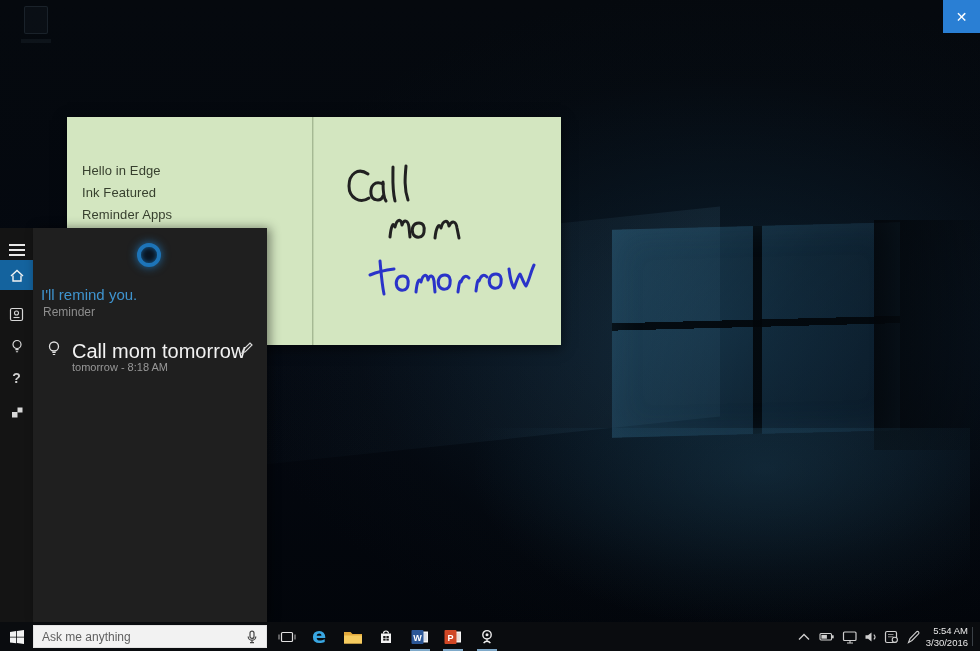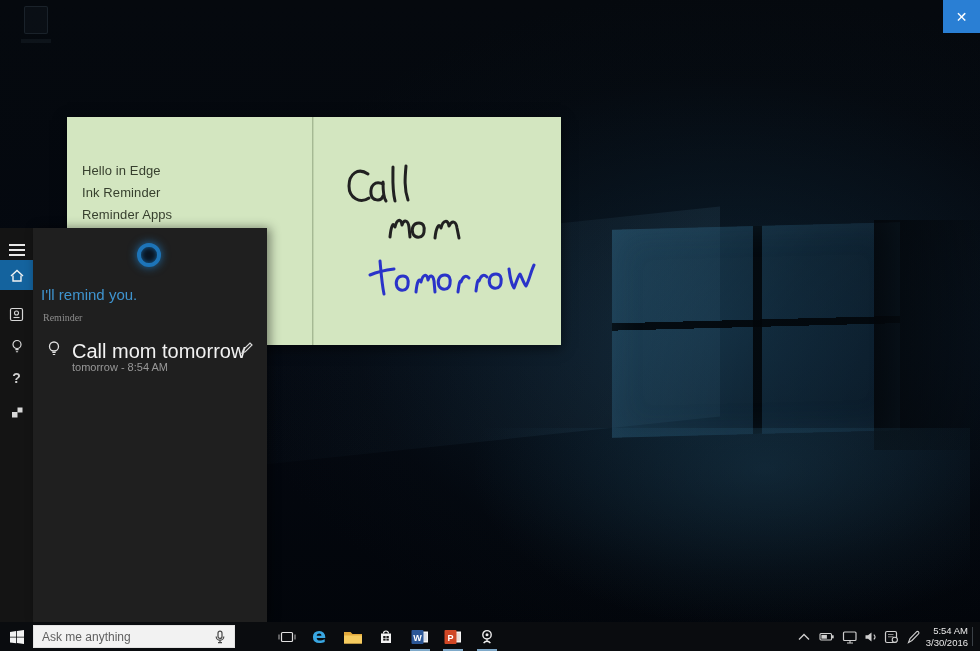--- a/index.html
+++ b/index.html
@@ -56,32 +56,32 @@
   .r-help{top:136px;color:#cfcfcf;font-size:14px;font-weight:bold;}
   .r-fb{top:170px;}
 
   
   .panel{position:absolute;left:33px;top:228px;width:234px;height:394px;background:#1f1f1f;
     box-shadow:3px 0 10px rgba(0,0,0,.45);}
   .clogo{position:absolute;left:104px;top:15px;width:24px;height:24px;border-radius:50%;
     border:4px solid #1d74b8;background:#0a1522;
     box-shadow:0 0 10px rgba(32,125,195,.85), inset 0 0 5px rgba(32,125,195,.7);}
   .heading{position:absolute;left:8px;top:58px;font-size:15px;color:#3f94cf;}
-  .sectionlbl{position:absolute;left:10px;top:84px;font-size:10px;color:#8d8d8d;font-family:Liberation Serif, serif;}
+  .sectionlbl{position:absolute;left:10px;top:77px;font-size:12px;color:#8d8d8d;}
   .rem-row{position:absolute;left:0;top:104px;width:234px;height:48px;}
   .rem-bulb{position:absolute;left:13px;top:8px;}
   .rem-title{position:absolute;left:39px;top:8px;font-size:20px;color:#f2f2f2;white-space:nowrap;}
   .rem-time{position:absolute;left:39px;top:29px;font-size:11px;color:#989898;}
   .rem-edit{position:absolute;right:12px;top:8px;}
 
   
   .taskbar{position:absolute;left:0;top:622px;width:980px;height:29px;background:#0a0c0f;}
   .tb-btn{position:absolute;top:0;height:29px;display:flex;align-items:center;justify-content:center;}
   .start{left:0;width:33px;}
-  .searchbox{position:absolute;left:33px;top:3px;width:202px;height:23px;background:#f2f2f2;
+  .searchbox{position:absolute;left:33px;top:3px;width:234px;height:23px;background:#f2f2f2;
     display:flex;align-items:center;border:1px solid #e3e3e3;}
   .searchbox input{flex:1;border:0;outline:0;background:transparent;font-size:12px;color:#5a5a5a;
     padding:0 0 0 8px;font-family:"Liberation Sans",sans-serif;}
   .searchbox input::placeholder{color:#5f5f5f;opacity:1;}
   .mic{margin-right:7px;display:flex;}
   .taskview{left:272px;width:30px;}
   .app{width:34px;}
   .a-edge{left:302px;} .a-folder{left:336px;} .a-store{left:369px;}
   .a-word{left:403px;} .a-ppt{left:436px;} .a-cam{left:470px;}
   .edge-e{color:#39a7e2;font-size:21px;font-weight:bold;font-family:"DejaVu Sans",sans-serif;line-height:1;}
@@ -106,21 +106,21 @@
   <div class="floorglow"></div>
 
   <div class="deskicon">
     <div class="box"></div>
     <div class="lbl"></div>
   </div>
 
   <div class="notes">
     <div class="note-list">
       <div>Hello in Edge</div>
-      <div>Ink Reminder</div>
+      <div>Ink Featured</div>
       <div>Reminder Apps</div>
     </div>
     <div class="notes-divider"></div>
     <svg class="ink" width="248" height="228" viewBox="0 0 248 228">
       <g fill="none" stroke="#212121" stroke-width="3" stroke-linecap="round" stroke-linejoin="round" aria-label="Call">
         <path d="M55,57 C45,50 36,57 36,69 C36,81 47,87 56,81"></path>
         <path d="M70,67 C62,63 57,69 58,77 C59,84 68,85 70,79"></path>
         <path d="M70,65 C70,72 70,80 73,84"></path>
         <path d="M80,50 C80,60 79,72 82,84"></path>
         <path d="M93,49 C92,60 91,72 95,83"></path>
@@ -185,21 +185,21 @@
   <div class="panel">
     <div class="clogo"></div>
     <div class="heading">I'll remind you.</div>
     <div class="sectionlbl">Reminder</div>
     <div class="rem-row">
       <svg class="rem-bulb" width="16" height="17" viewBox="0 0 16 17">
         <circle cx="8" cy="6.5" r="4.5" fill="none" stroke="#e0e0e0" stroke-width="1.3"></circle>
         <path d="M6.3,12.3 h3.4 M6.8,14.5 h2.4" stroke="#e0e0e0" stroke-width="1.2"></path>
       </svg>
       <div class="rem-title">Call mom tomorrow</div>
-      <div class="rem-time">tomorrow - 8:54 AM</div>
+      <div class="rem-time">tomorrow - 8:18 AM</div>
       <svg class="rem-edit" width="16" height="16" viewBox="0 0 16 16">
         <path d="M3,13.2 L4.2,9.8 L11,3 L13,5 L6.2,11.8 Z" fill="none" stroke="#dcdcdc" stroke-width="1.2"></path>
       </svg>
     </div>
   </div>
 
   <div class="closebtn">
     <span>✕</span>
   </div>
 

